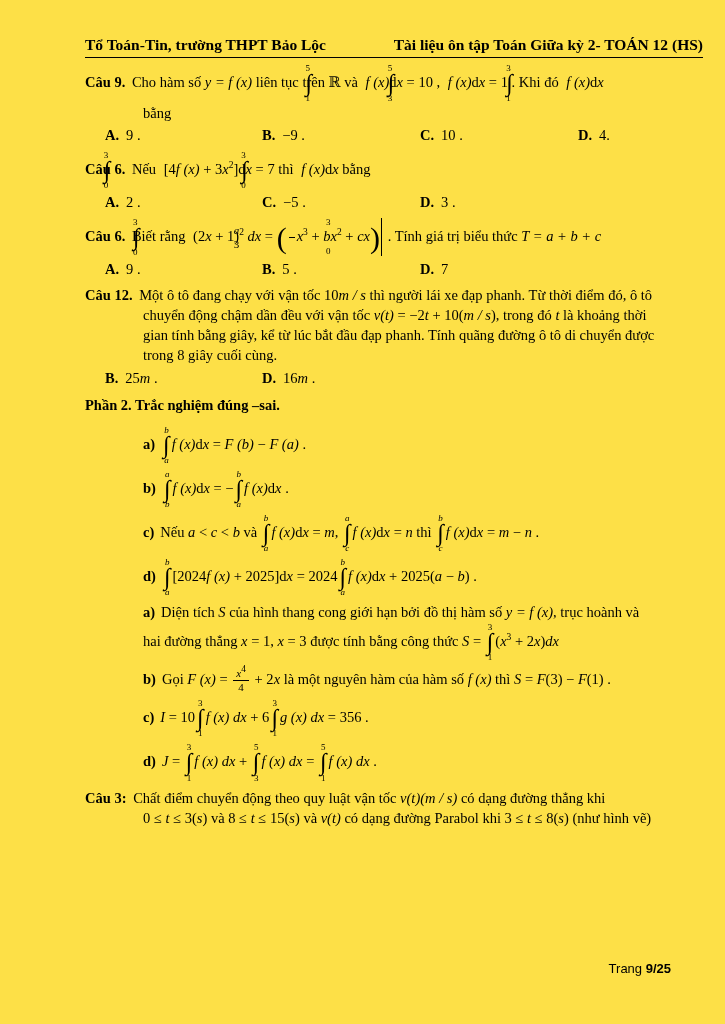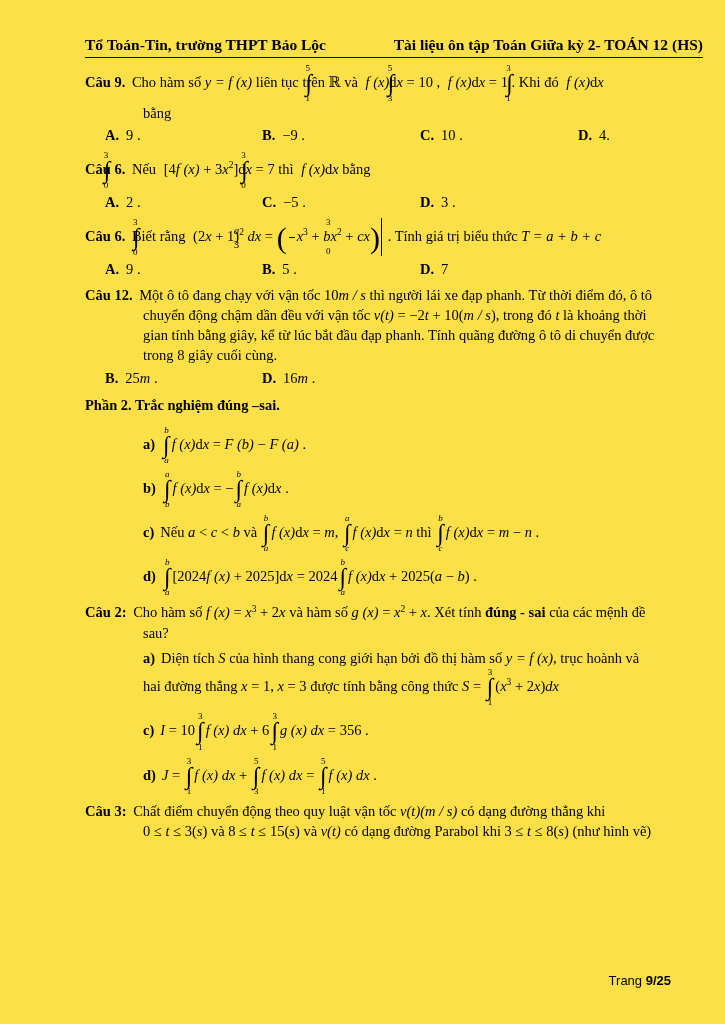--- a/index.html
+++ b/index.html
@@ -53,21 +53,21 @@
   }
   .mfrac .num{border-bottom:1px solid #000;padding:0 3px;}
   .mfrac .den{padding:0 3px;}
   .mbig{font-size:30px;line-height:0;vertical-align:middle;}
   .meval{
     display:inline-flex;flex-direction:column;justify-content:space-between;
     height:38px;border-left:1.3px solid #000;vertical-align:middle;
     padding-left:2px;font-size:9px;line-height:1;margin-left:1px;
   }
   .footer{
-    position:absolute;right:54px;bottom:36px;
+    position:absolute;right:54px;bottom:48px;
     font-family:"Liberation Sans","DejaVu Sans",sans-serif;
     font-size:13px;
   }
   .footer b{font-weight:bold;}
 </style>
 </head>
 <body>
 
 <div class="page">
   <div class="header">
@@ -160,26 +160,29 @@
         </span><span class="mi">f (x)</span>d<span class="mi">x</span> = <span class="mi">m</span> − <span class="mi">n</span> .</div>
       <div class="para sub"><span class="slabel">d)</span><span class="mint">
           <span class="lim itl">b</span>
           <span class="isign">∫</span>
           <span class="lim itl">a</span>
         </span>[2024<span class="mi">f (x)</span> + 2025]d<span class="mi">x</span> = 2024<span class="mint">
           <span class="lim itl">b</span>
           <span class="isign">∫</span>
           <span class="lim itl">a</span>
         </span><span class="mi">f (x)</span>d<span class="mi">x</span> + 2025(<span class="mi">a</span> − <span class="mi">b</span>) .</div>
-      <div class="para q"><b class="qlabel">Câu 2:</b> Cho hàm số <span class="mi">f (x)</span> = <span class="mi">x</span><span class="msup">3</span> + 2<span class="mi">x</span>  và hàm số <span class="mi">g (x)</span> = <span class="mi">x</span><span class="msup">2</span> + <span class="mi">x</span>. Xét tính <span class="mbold">đúng - sai</span> của các mệnh đề<br>sau?</div>
       <div class="para sub"><span class="slabel">a)</span>Diện tích <span class="mi">S</span>  của hình thang cong giới hạn bởi đồ thị hàm số <span class="mi">y = f (x)</span>, trục hoành và<br>hai đường thẳng <span class="mi">x</span> = 1, <span class="mi">x</span> = 3 được tính bằng công thức <span class="mi">S</span> = <span class="mint">
           <span class="lim">3</span>
           <span class="isign">∫</span>
           <span class="lim">1</span>
         </span>(<span class="mi">x</span><span class="msup">3</span> + 2<span class="mi">x</span>)<span class="mi">dx</span></div>
+      <div class="para sub"><span class="slabel">b)</span>Gọi <span class="mi">F (x)</span> = <span class="mfrac">
+          <span class="num"><span class="mi">x</span><span class="msup">4</span></span>
+          <span class="den">4</span>
+        </span> + 2<span class="mi">x</span> là một nguyên hàm của hàm số <span class="mi">f (x)</span> thì <span class="mi">S</span> = <span class="mi">F</span>(3) − <span class="mi">F</span>(1) .</div>
       <div class="para sub"><span class="slabel">c)</span><span class="mi">I</span> = 10<span class="mint">
           <span class="lim">3</span>
           <span class="isign">∫</span>
           <span class="lim">1</span>
         </span><span class="mi">f (x)</span> <span class="mi">dx</span> + 6<span class="mint">
           <span class="lim">3</span>
           <span class="isign">∫</span>
           <span class="lim">1</span>
         </span><span class="mi">g (x)</span> <span class="mi">dx</span> = 356 .</div>
       <div class="para sub"><span class="slabel">d)</span><span class="mi">J</span> = <span class="mint">

